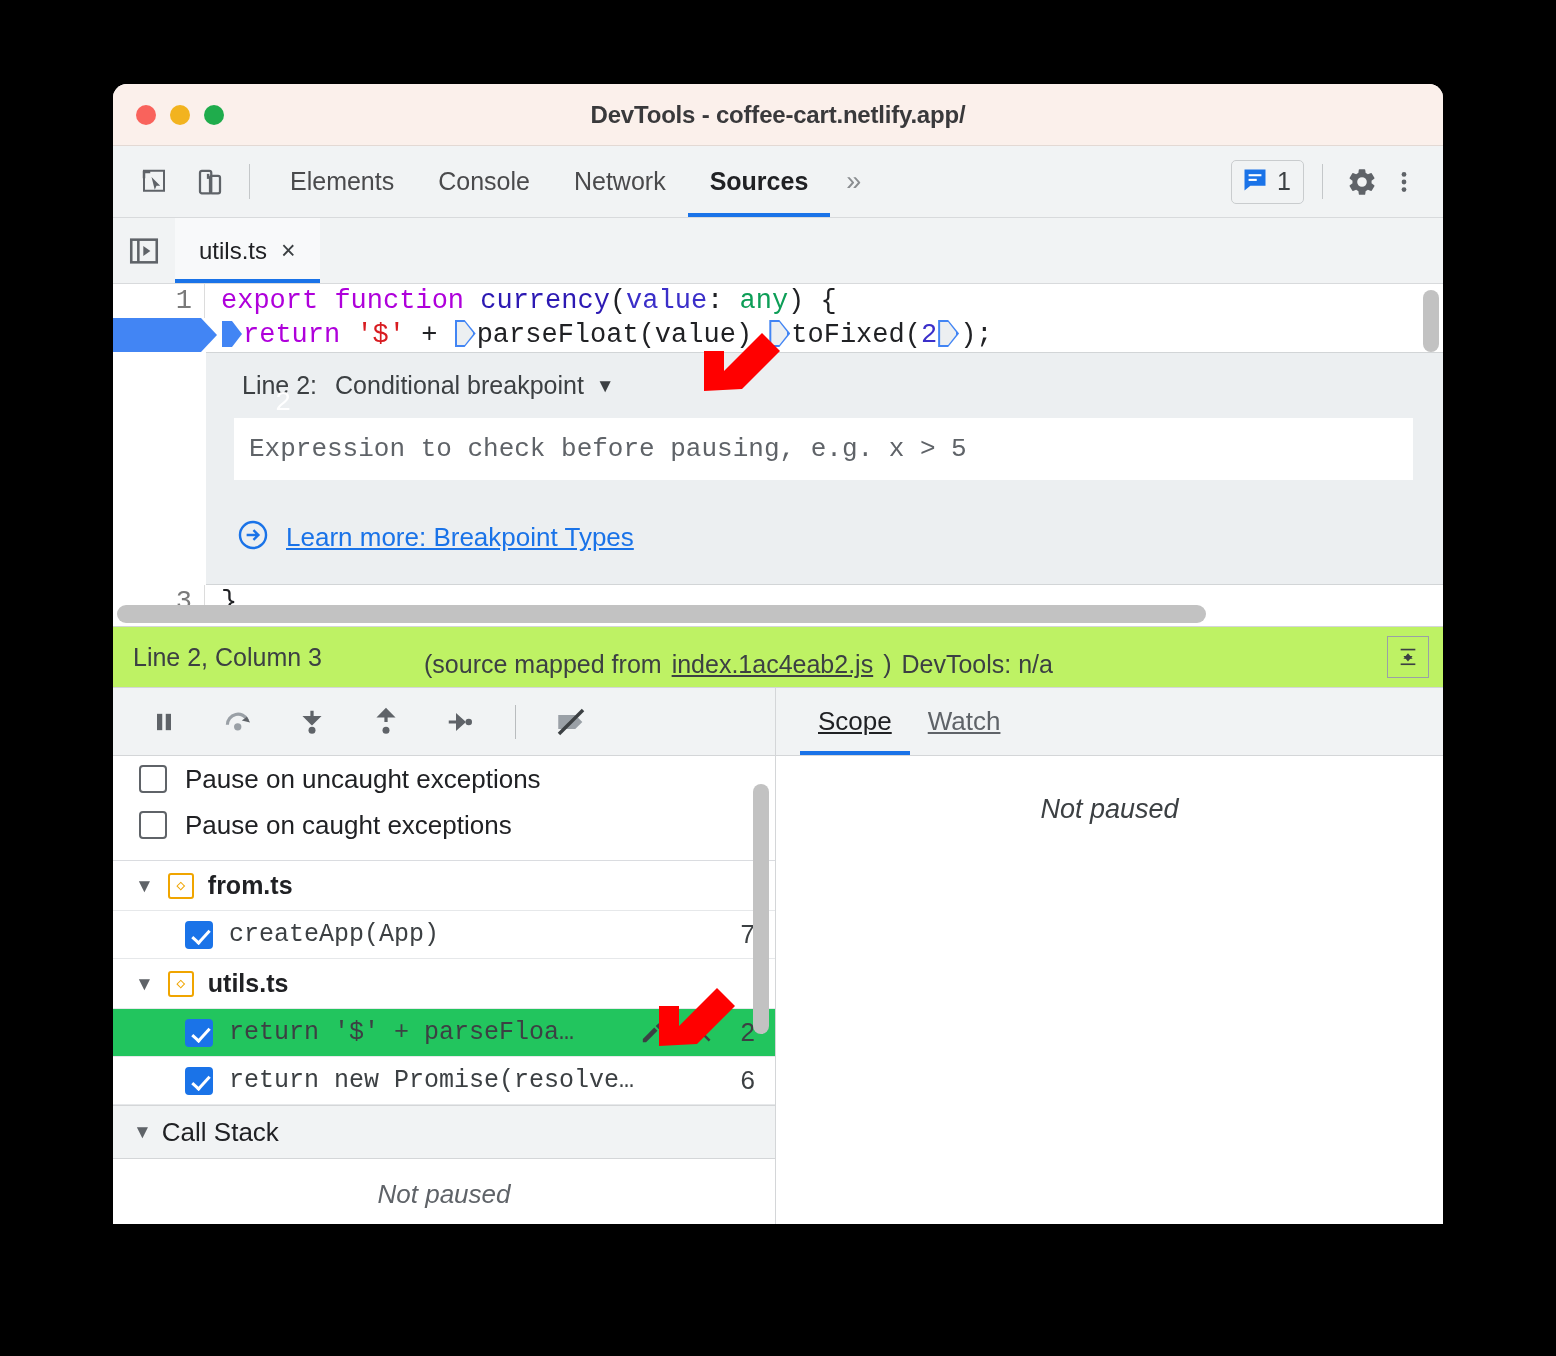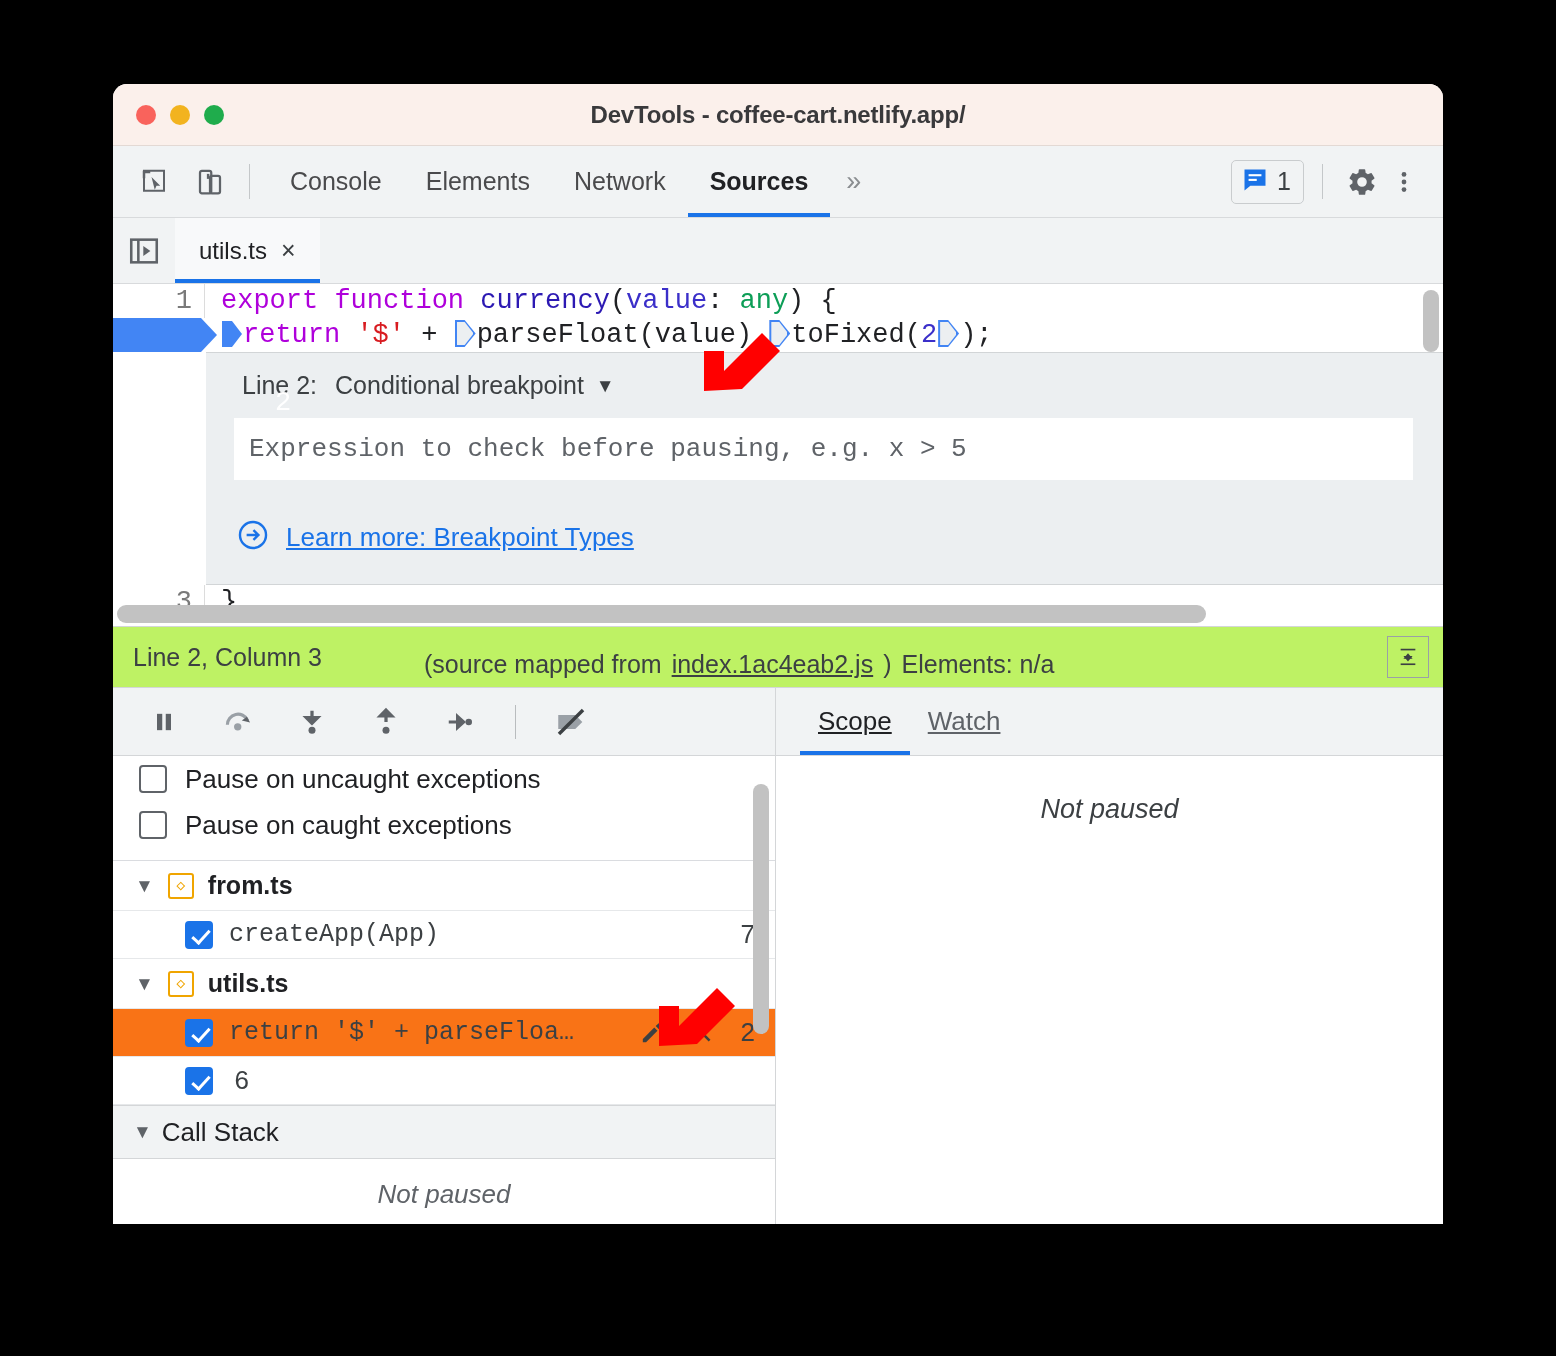--- a/index.html
+++ b/index.html
@@ -448,21 +448,21 @@
     align-items: center;
     gap: 16px;
     height: 48px;
     padding-left: 72px;
     padding-right: 20px;
     font-family: "Liberation Mono", monospace;
     font-size: 25px;
     color: #3c4043;
     border-bottom: 1px solid #e6e8ea;
   }
-  .bp-item.selected { background: #f97316; }
+  .bp-item.selected { background: #22c55e; }
   .bp-snippet { flex: 1 1 auto; overflow: hidden; white-space: nowrap; }
   .bp-line-no {
     font-family: "Liberation Sans", sans-serif;
     font-size: 26px;
     color: #3c4043;
     min-width: 20px;
     text-align: right;
   }
   .bp-action { display: flex; align-items: center; justify-content: center; width: 34px; }
   .callstack-hdr {
@@ -562,24 +562,24 @@
           <svg width="30" height="30" viewBox="0 0 24 24">
             <rect x="4" y="3" width="9" height="18" rx="1.5" fill="none" stroke="#5f6368" stroke-width="1.8"></rect>
             <rect x="12" y="7" width="8" height="14" rx="1.5" fill="none" stroke="#5f6368" stroke-width="1.8"></rect>
             <rect x="9.5" y="5.5" width="2" height="4" fill="#5f6368"></rect>
           </svg>
         </div>
       </div>
       <div class="vsep"></div>
       <div class="panel-tabs">
         <div class="ptab">
+            <span>Elements</span>
+          </div>
+        <div class="ptab">
             <span>Console</span>
-          </div>
-        <div class="ptab">
-            <span>Elements</span>
           </div>
         <div class="ptab">
             <span>Network</span>
           </div>
         <div class="ptab active">
             <span>Sources</span>
           </div>
         <div class="ptab-more">»</div>
       </div>
       <div class="tb-right">
@@ -672,21 +672,21 @@
         <div class="h-scroll-thumb"></div>
       </div>
     </div>
 
     <div class="status-bar">
       <div class="status-left">Line 2, Column 3</div>
       <div class="status-mid">
         <span>(source mapped from</span>
           <a href="#">index.1ac4eab2.js</a>
           <span>)</span>
-        <span>Elements: n/a</span>
+        <span>DevTools: n/a</span>
       </div>
       <div class="status-right">
         <div class="popout-btn">
           <svg width="22" height="24" viewBox="0 0 24 24">
             <path d="M5 5h14M12 8l5 6H7z" fill="#3c4043" stroke="none" transform="translate(0,0)"></path>
             <rect x="4" y="3" width="16" height="1.8" fill="#3c4043"></rect>
             <path d="M12 17l-5-6h10z" fill="#3c4043"></path>
             <rect x="4" y="19" width="16" height="1.8" fill="#3c4043"></rect>
           </svg>
         </div>
@@ -778,20 +778,21 @@
             </div>
             <div class="bp-action">
               <svg width="26" height="26" viewBox="0 0 24 24">
                 <path d="M5 5l14 14M19 5L5 19" stroke="#3c4043" stroke-width="2.4"></path>
               </svg>
             </div>
             <div class="bp-line-no">2</div>
           </div>
           <div class="bp-item">
             <div class="chkbox checked"></div>
+            <div class="bp-snippet">return new Promise(resolve…</div>
             <div class="bp-line-no">6</div>
           </div>
 
           <div class="callstack-hdr">
             <span class="tri">▼</span>
             <span>Call Stack</span>
           </div>
           <div class="callstack-body">Not paused</div>
         </div>
       </div>

